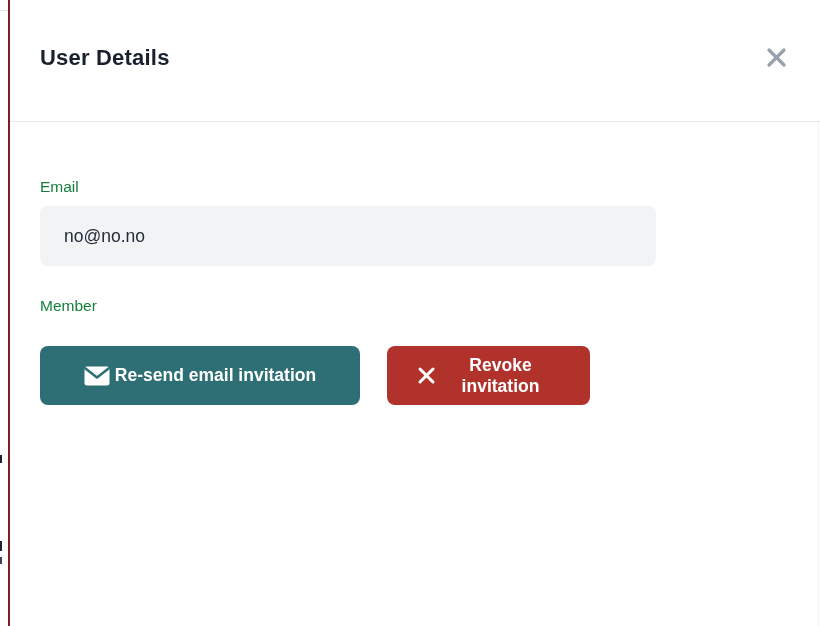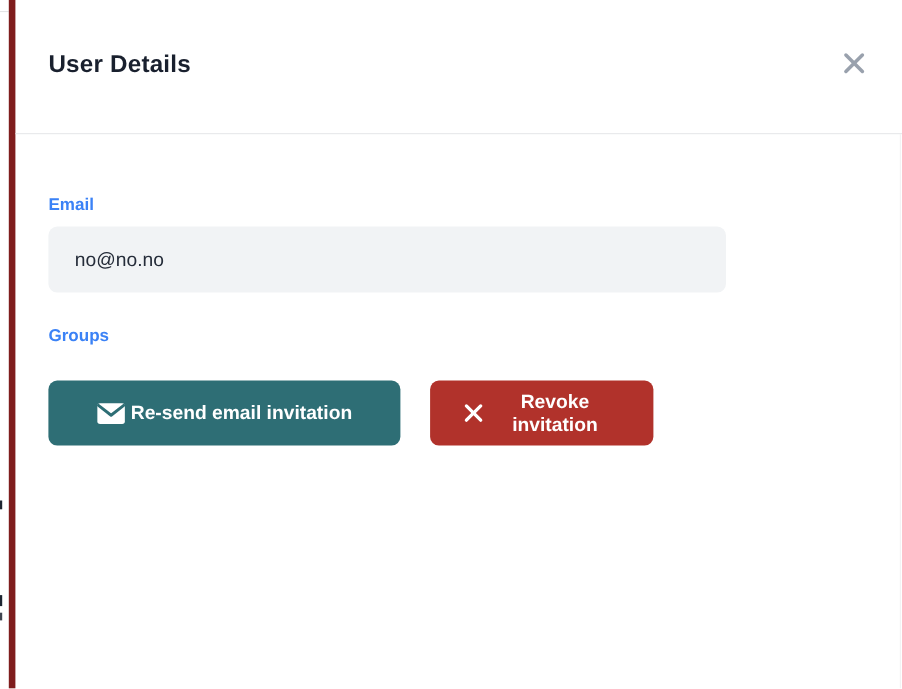--- a/index.html
+++ b/index.html
@@ -32,21 +32,21 @@
   }
   .frag.f1 { top: 455px; height: 8px; }
   .frag.f2 { top: 541px; height: 10px; }
   .frag.f3 { top: 557px; height: 7px; opacity: .85; }
 
   
   .modal {
     position: absolute;
     left: 8px; top: 0; right: 0; bottom: 0;
     background: #ffffff;
-    border-left: 6px solid #7f1d1d;
+    border-left: 2px solid #7f1d1d;
   }
   .modal-header {
     position: relative;
     height: 122px;
     padding: 45px 0 0 30px;
     border-bottom: 1px solid #e7e8ea;
   }
   .modal-title {
     font-size: 22px;
     font-weight: 700;
@@ -62,22 +62,22 @@
     display: flex; align-items: center; justify-content: center;
   }
 
   .modal-body {
     padding: 56px 30px 0 30px;
   }
   .field-group { margin-bottom: 31px; }
   .field-label {
     display: block;
     font-size: 15.5px;
-    font-weight: 700;
-    color: #3b82f6;
+    font-weight: 400;
+    color: #15803d;
     margin-bottom: 10px;
   }
   .field-input {
     display: block;
     width: 616px;
     height: 60px;
     background: #f1f3f5;
     border: none;
     border-radius: 8px;
     padding: 0 24px;
@@ -145,21 +145,21 @@
 
   <div class="modal-body">
 
     <div class="field-group">
       <label class="field-label">Email</label>
       <input class="field-input" type="text" readonly="" value="no@no.no" style="">
     </div>
 
 
     <div class="field-group">
-      <label class="field-label">Groups</label>
+      <label class="field-label">Member</label>
     </div>
 
     <div class="button-row">
       <button class="btn btn-teal">
         <span class="icon">
           <svg width="26" height="20" viewBox="0 0 26 20">
             <rect x="0.5" y="0.5" width="25" height="19" rx="2.5" fill="#ffffff"></rect>
             <path d="M1.5 2.5 L13 11.5 L24.5 2.5" fill="none" stroke="#2e6e75" stroke-width="2.6" stroke-linecap="round" stroke-linejoin="round"></path>
           </svg>
         </span>

